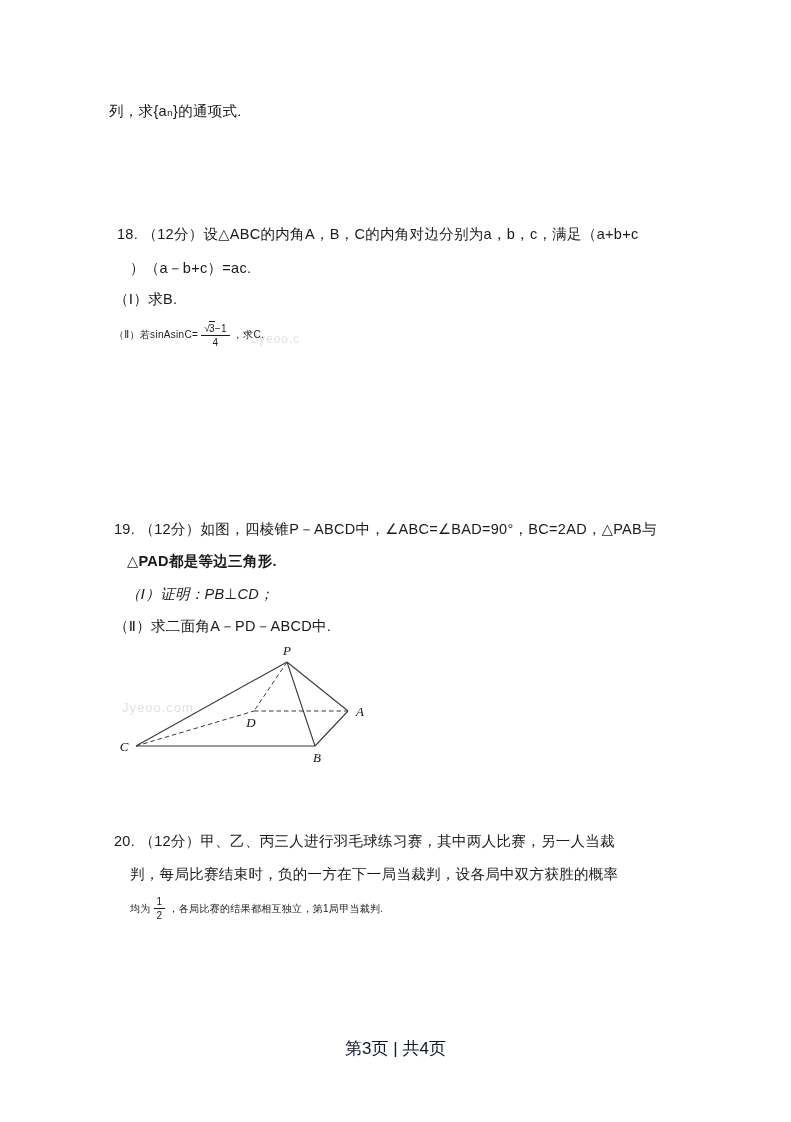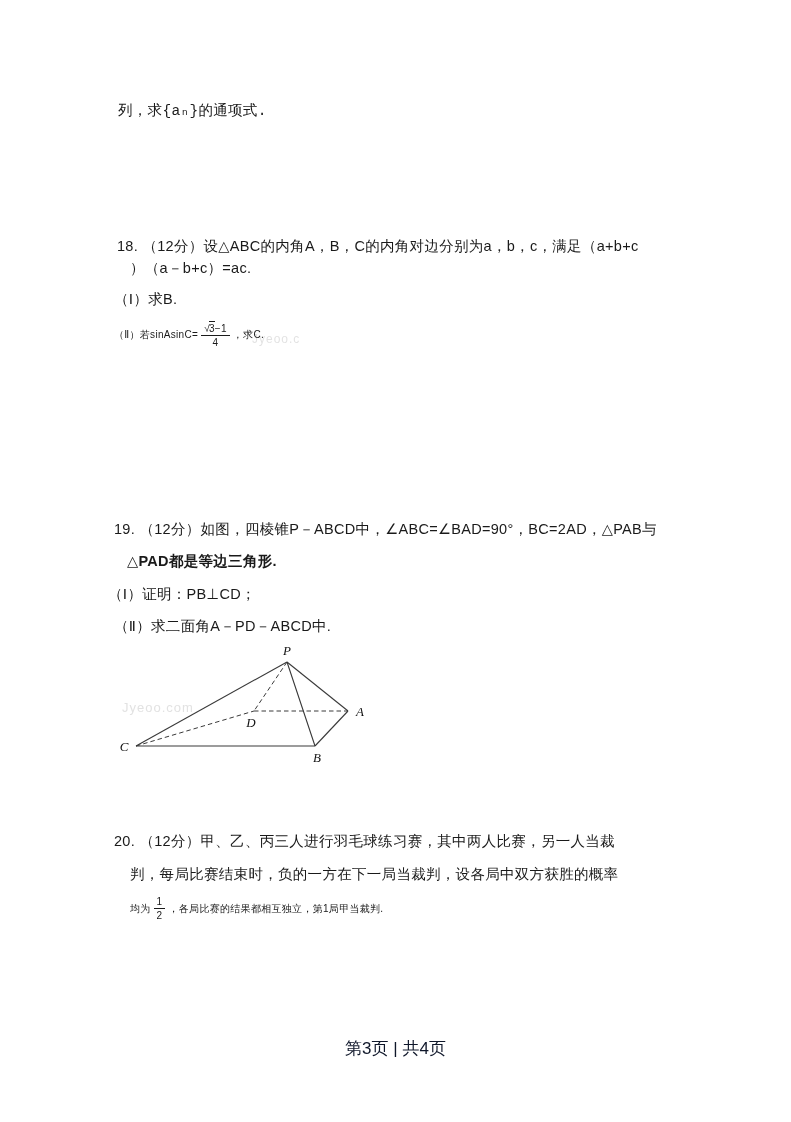--- a/index.html
+++ b/index.html
@@ -62,42 +62,42 @@
     letter-spacing: 1px;
   }
 </style>
 </head>
 <body>
 
 <div class="page">
 
   <div class="wm-faint" style="left:252px; top:332px;">Jyeoo.c</div>
 
-  <div class="line" style="left:118px; top:101px;font-family:Liberation Mono, monospace;">列，求{aₙ}的通项式.</div>
+  <div class="line" style="left:109px; top:101px;">列，求{aₙ}的通项式.</div>
 
-  <div class="line" style="left:117px; top:224px;margin-top:12px;">18. （12分）设△ABC的内角A，B，C的内角对边分别为a，b，c，满足（a+b+c</div>
+  <div class="line" style="left:117px; top:224px;">18. （12分）设△ABC的内角A，B，C的内角对边分别为a，b，c，满足（a+b+c</div>
   <div class="line" style="left:130px; top:258px;">）（a－b+c）=ac.</div>
   <div class="line" style="left:114px; top:289px;">（Ⅰ）求B.</div>
 
   <div class="mline" style="left:114px; top:311px; height:48px;">
     <span>（Ⅱ）若sinAsinC=</span>
     <span class="frac">
       <span class="num">
         <span class="sqrt-sym">√</span>
         <span class="radicand">3</span>
         <span>−1</span>
       </span>
       <span class="den">4</span>
     </span>
     <span>，求C.</span>
   </div>
 
   <div class="line" style="left:114px; top:519px;">19. （12分）如图，四棱锥P－ABCD中，∠ABC=∠BAD=90°，BC=2AD，△PAB与</div>
   <div class="line" style="left:127px; top:551px;font-weight:bold;">△PAD都是等边三角形.</div>
-  <div class="line" style="left:108px; top:584px;">（Ⅰ）证明：PB⊥CD；</div>
+  <div class="line" style="left:126px; top:584px;font-style:italic;">（Ⅰ）证明：PB⊥CD；</div>
   <div class="line" style="left:114px; top:616px;">（Ⅱ）求二面角A－PD－ABCD中.</div>
 
   <svg class="figure-svg" width="280" height="130" viewBox="0 0 280 130">
 
     <text x="16" y="72" font-size="13" fill="#e2e2e2" letter-spacing="1">Jyeoo.com</text>
 
     <line x1="30" y1="106" x2="181" y2="22" stroke="#3a3a3a" stroke-width="1.1"></line>
     <line x1="181" y1="22" x2="242" y2="71" stroke="#3a3a3a" stroke-width="1.1"></line>
     <line x1="181" y1="22" x2="209" y2="106" stroke="#3a3a3a" stroke-width="1.1"></line>
     <line x1="30" y1="106" x2="209" y2="106" stroke="#3a3a3a" stroke-width="1.1"></line>

